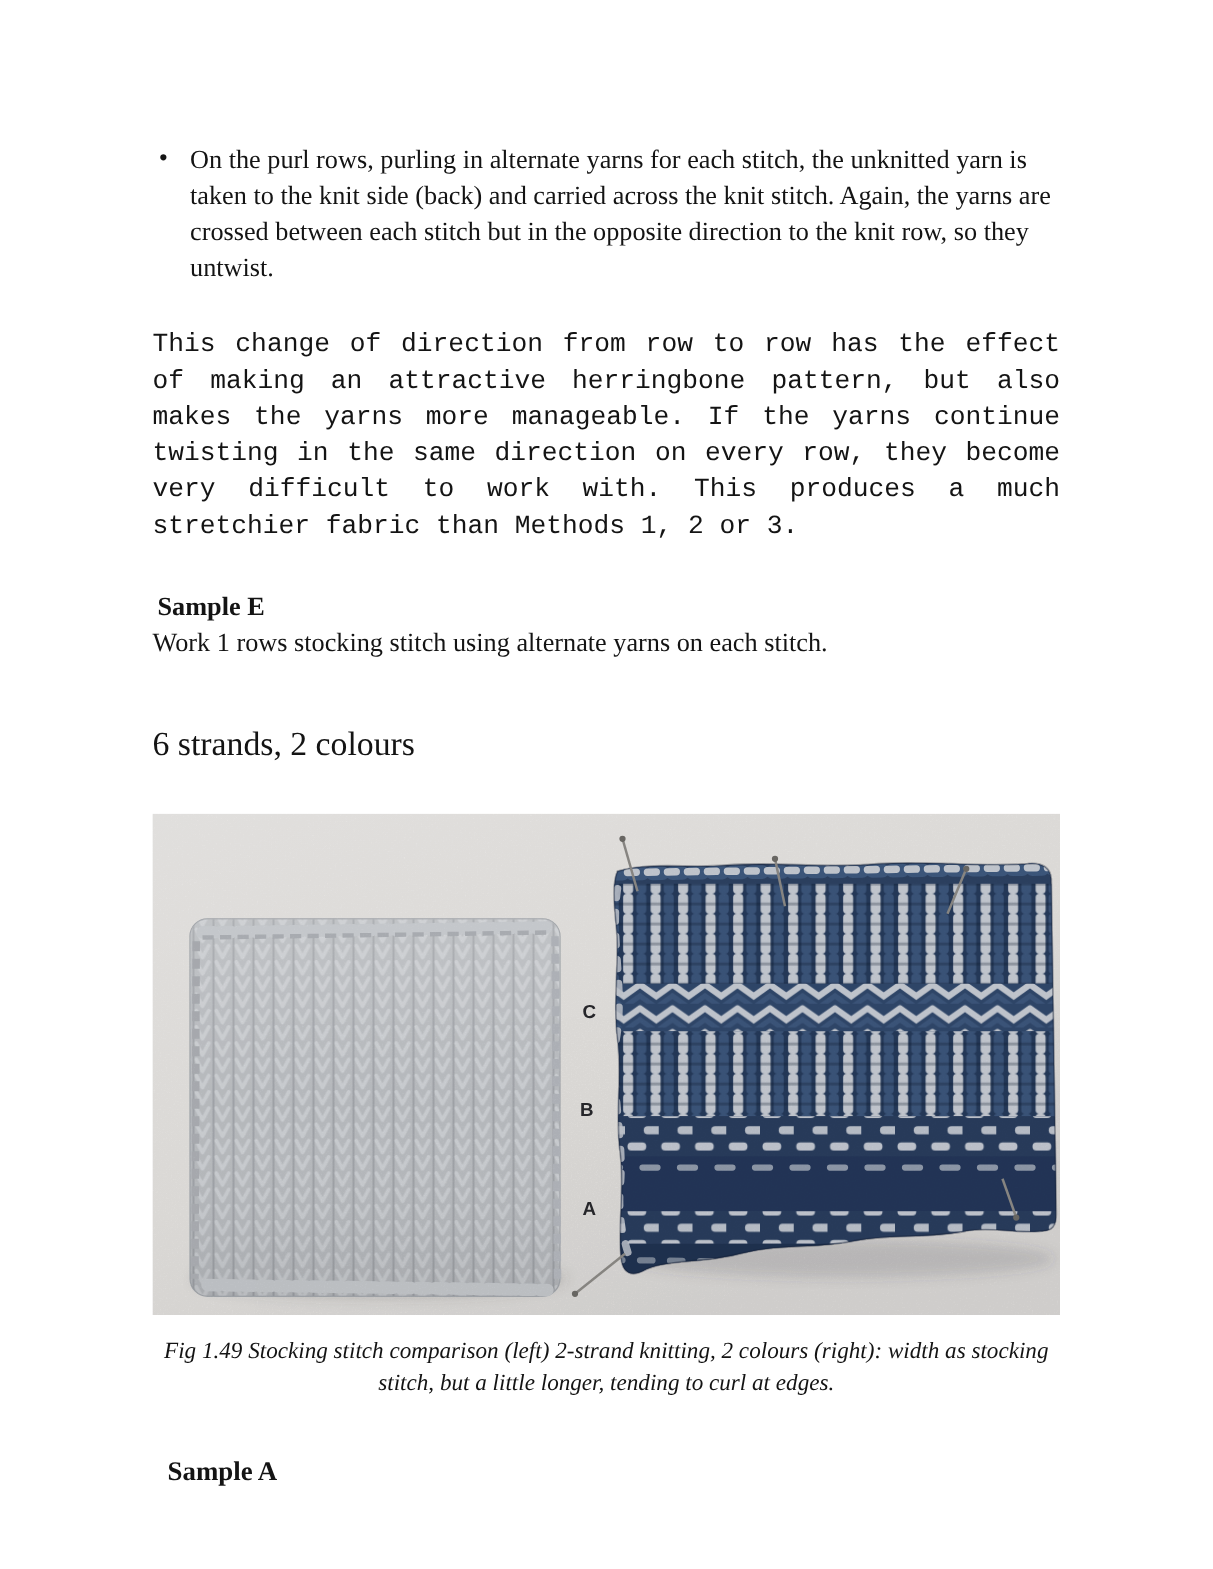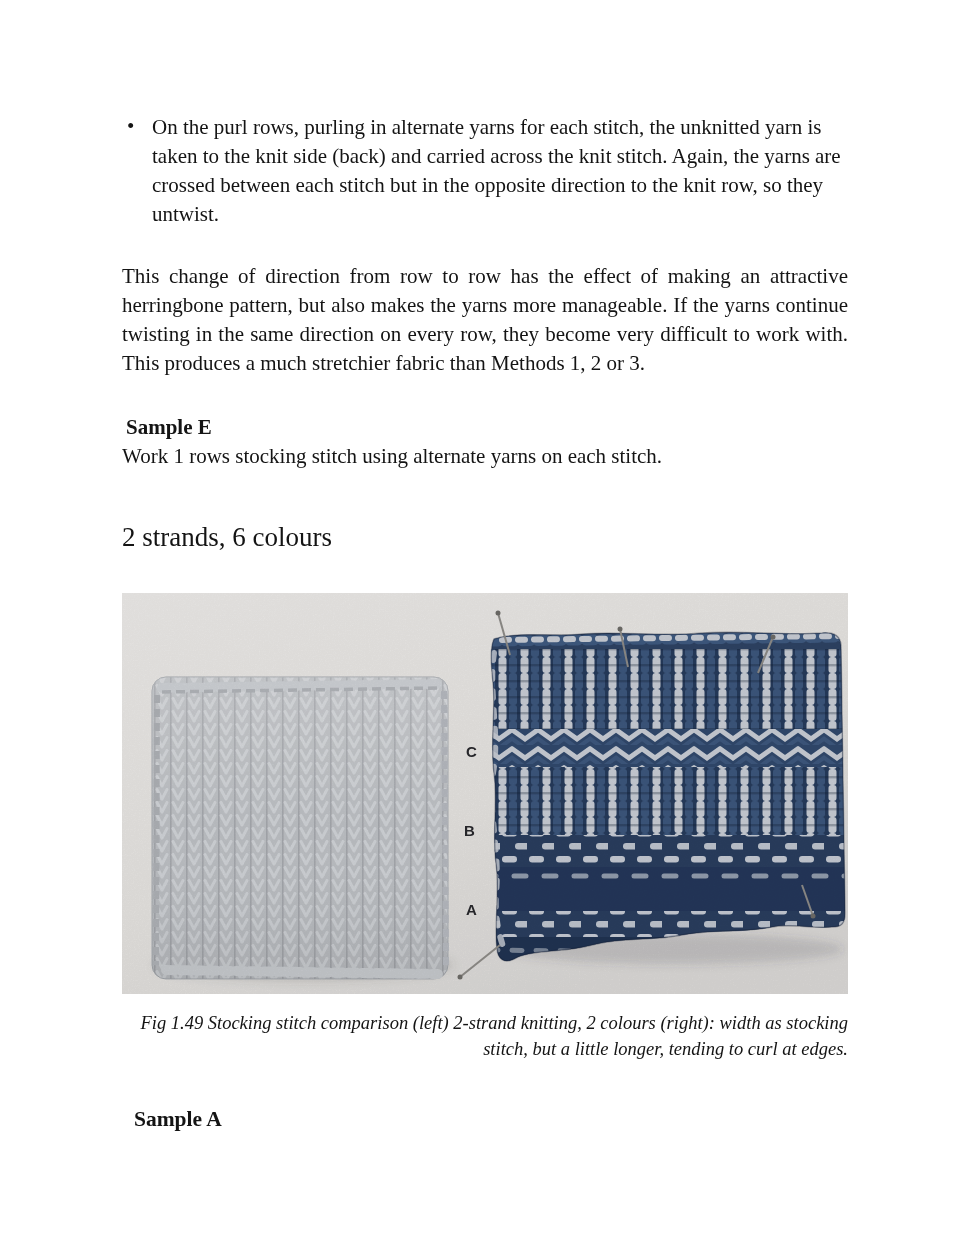--- a/index.html
+++ b/index.html
@@ -4,56 +4,56 @@
 <style>
   html,body{margin:0;padding:0;background:#ffffff;}
   .page{
     position:relative;width:970px;height:1255px;background:#ffffff;
     font-family:"Liberation Serif",serif;color:#141414;overflow:hidden;
   }
   .content{position:absolute;left:122px;top:0;width:726px;}
   .bullet-list{margin:113px 0 0 0;padding:0;list-style:none;}
   .bullet-item{position:relative;padding-left:30px;font-size:21px;line-height:29px;text-align:left;}
   .bullet-item .bullet-glyph{position:absolute;left:5px;top:-1px;font-size:21px;}
-  .para{margin:33px 0 0 0;font-size:21px;line-height:29px;text-align:justify;}
+  .para{margin:33px 0 0 0;font-size:21px;line-height:29px;text-align:justify;font-family:Liberation Mono, monospace;}
   .sample-head{margin:35px 0 0 4px;font-size:21px;line-height:29px;font-weight:bold;}
   .sample-body{margin:0;font-size:21px;line-height:29px;}
   .section-heading{margin:50px 0 0 0;font-size:27px;line-height:32px;font-weight:normal;}
   .figure{margin:40px 0 0 0;}
   .photo{position:relative;width:726px;height:401px;}
   .photo svg{display:block;}
   .photo-label{
     position:absolute;font-family:"Liberation Sans",sans-serif;
     font-size:15px;font-weight:600;color:#26262a;line-height:18px;
   }
   .label-c{left:344px;top:150px;}
   .label-b{left:342px;top:229px;}
   .label-a{left:344px;top:308px;}
-  .caption{margin:16px 0 0 0;font-size:18.5px;line-height:26px;font-style:italic;text-align:right;}
+  .caption{margin:16px 0 0 0;font-size:18.5px;line-height:26px;font-style:italic;text-align:center;}
   .sample-a{margin:44px 0 0 12px;font-size:21.5px;font-weight:bold;line-height:26px;}
 </style>
 </head>
 <body>
 
 <div class="page">
   <div class="content">
 
     <ul class="bullet-list">
       <li class="bullet-item">
         <span class="bullet-glyph">•</span>
         <span>On the purl rows, purling in alternate yarns for each stitch, the unknitted yarn is taken to the knit side (back) and carried across the knit stitch. Again, the yarns are crossed between each stitch but in the opposite direction to the knit row, so they untwist.</span>
       </li>
     </ul>
 
     <p class="para">This change of direction from row to row has the effect of making an attractive herringbone pattern, but also makes the yarns more manageable. If the yarns continue twisting in the same direction on every row, they become very difficult to work with. This produces a much stretchier fabric than Methods 1, 2 or 3.</p>
 
     <p class="sample-head">Sample E</p>
     <p class="sample-body">Work 1 rows stocking stitch using alternate yarns on each stitch.</p>
 
-    <h2 class="section-heading">2 strands, 6 colours</h2>
+    <h2 class="section-heading">6 strands, 2 colours</h2>
 
     <div class="figure">
       <div class="photo">
         <svg width="726" height="401" viewBox="0 0 726 401">
           <defs>
             <linearGradient id="bgGrad" x1="0" y1="0" x2="0.6" y2="1">
               <stop offset="0" stop-color="#edebe9"></stop>
               <stop offset="0.6" stop-color="#e6e4e1"></stop>
               <stop offset="1" stop-color="#dbd9d7"></stop>
             </linearGradient>

